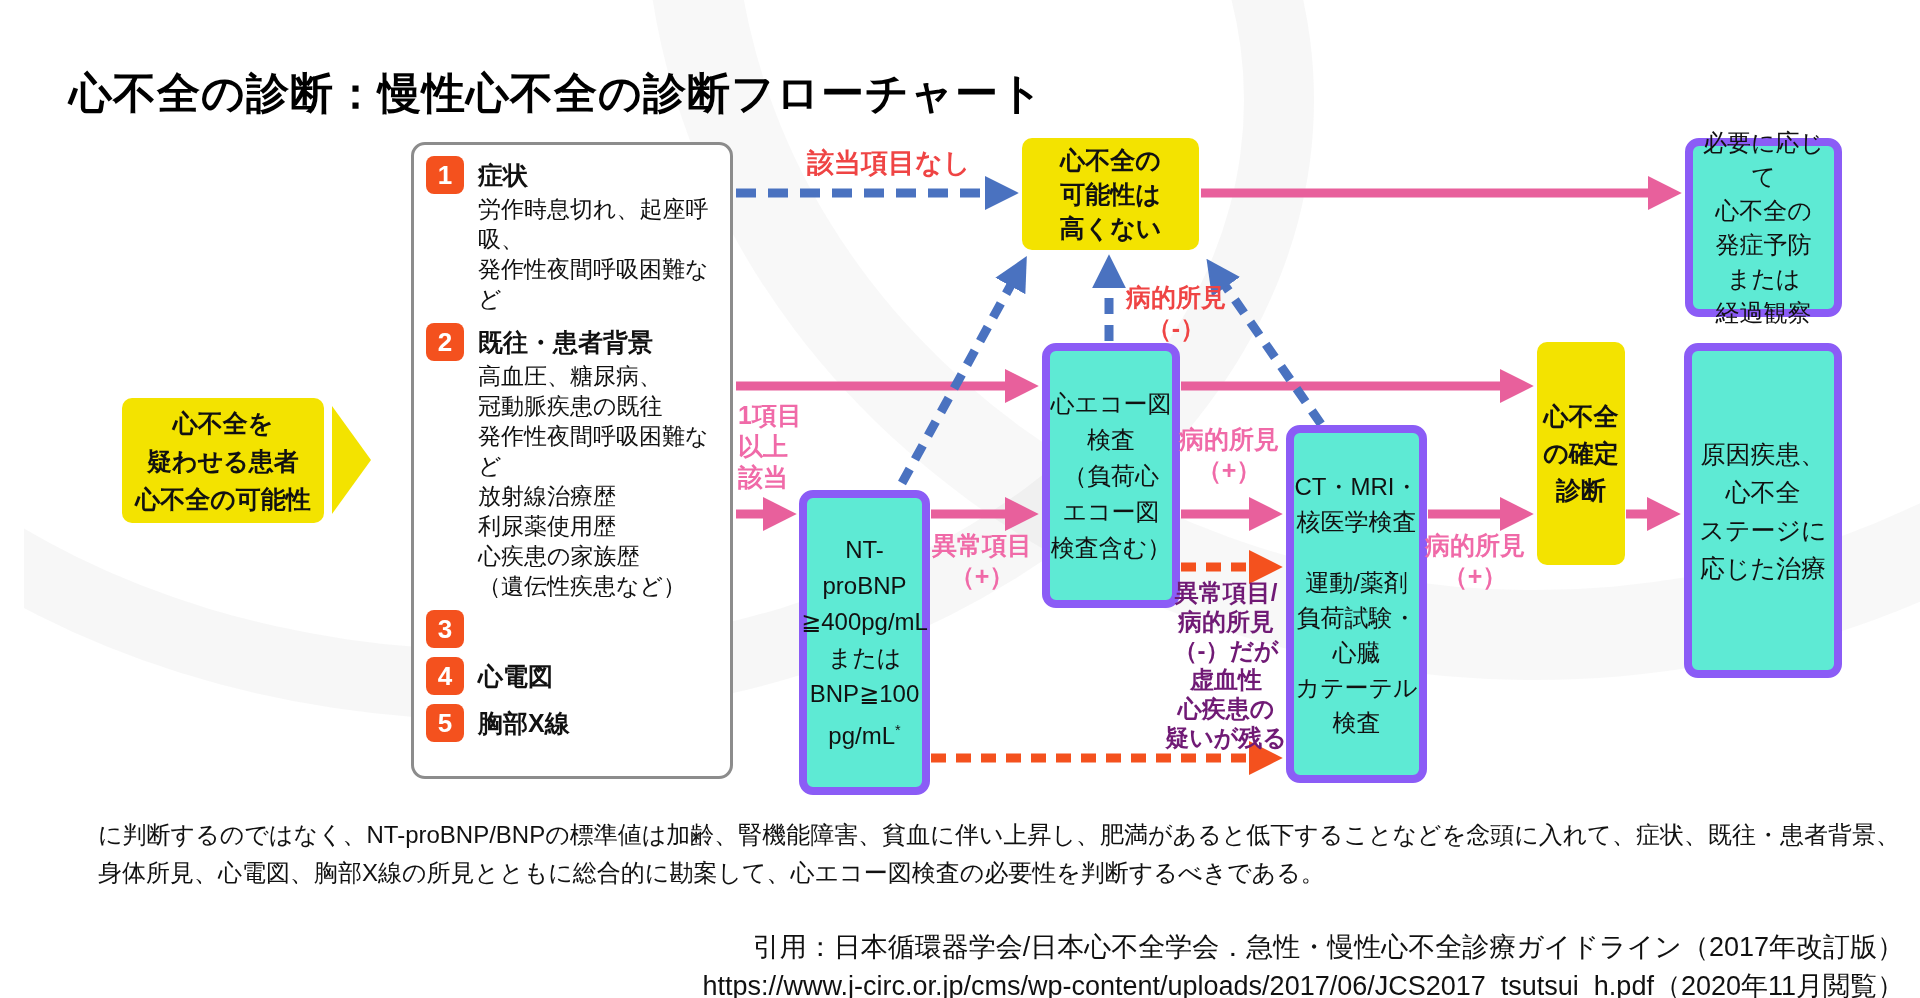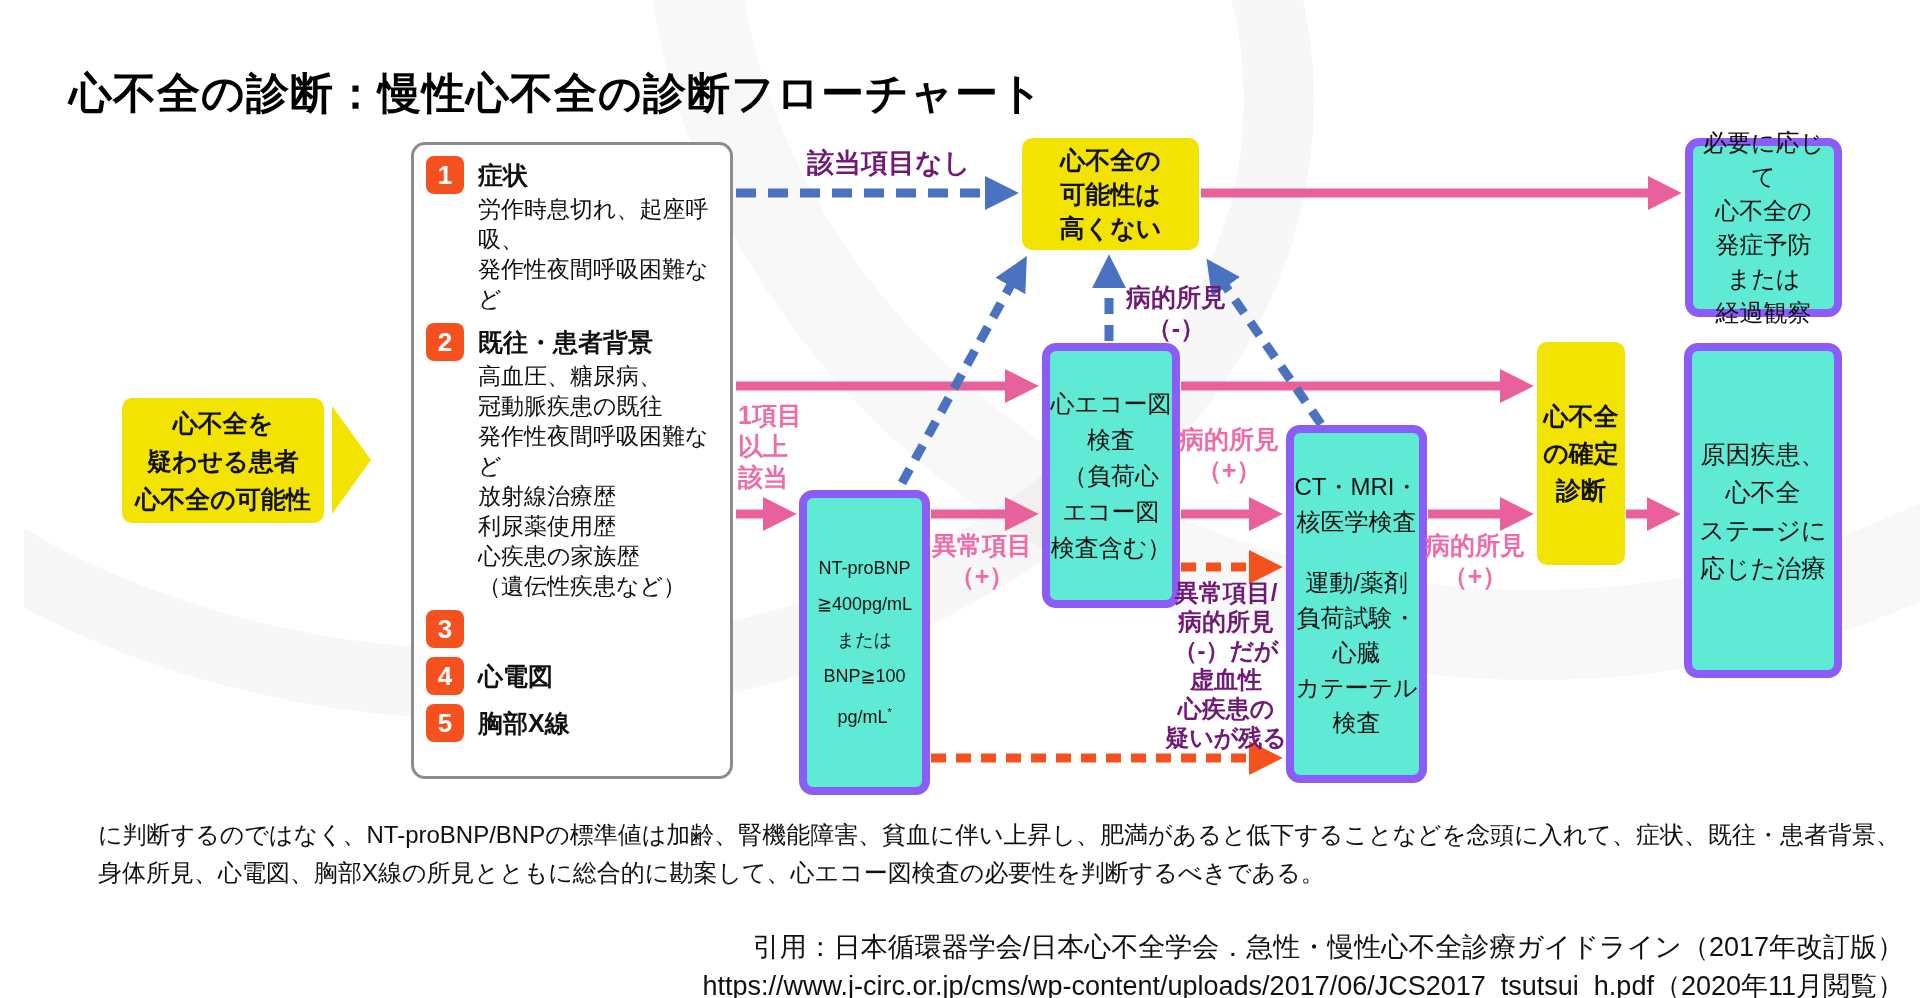--- a/index.html
+++ b/index.html
@@ -21,21 +21,21 @@
   .box{
     position:absolute;z-index:2;box-sizing:border-box;
     background:#5eead4;border:8px solid #8b5cf6;border-radius:14px;
     display:flex;flex-direction:column;justify-content:center;align-items:center;
     text-align:center;font-size:24px;line-height:35px;color:#111;
   }
   .ybox{background:#f3e300;border:none;border-radius:10px;font-weight:bold;}
   .lbl{position:absolute;z-index:2;font-weight:bold;text-align:center;line-height:31px;font-size:25px;}
   .lbl.left{text-align:left;}
   .pink{color:#f06aa8;}
-  .blue{color:#701a75;}
+  .blue{color:#ef4444;}
   .orange{color:#701a75;}
   .checklist{
     position:absolute;z-index:2;box-sizing:border-box;
     background:#fff;border:3px solid #8c8c8c;border-radius:14px;
     padding:11px 10px 0 12px;
   }
   .chk-item{display:flex;align-items:flex-start;margin-bottom:9px;}
   .chip{
     flex:0 0 38px;width:38px;height:38px;margin-right:14px;
     background:#f4511e;border-radius:8px;color:#fff;
@@ -136,21 +136,21 @@
       </div>
     </div>
     <div class="chk-item">
       <div class="chip">5</div>
       <div class="chk-text">
         <div class="hd">胸部X線</div>
       </div>
     </div>
   </div>
 
-  <div class="box" style="left:775px;top:490px;width:131px;height:305px;font-size:18px;line-height:36px;">
+  <div class="box" style="left:775px;top:490px;width:131px;height:305px;font-size:24px;line-height:36px;">
     <div>NT-proBNP</div>
     <div>≧400pg/mL</div>
     <div>または</div>
     <div>BNP≧100</div>
     <div><span>pg/mL</span><span class="sup">*</span></div>
   </div>
 
   <div class="box" style="left:1018px;top:343px;width:138px;height:265px;font-size:24px;line-height:36px;">
     <div>心エコー図</div>
     <div>検査</div>

